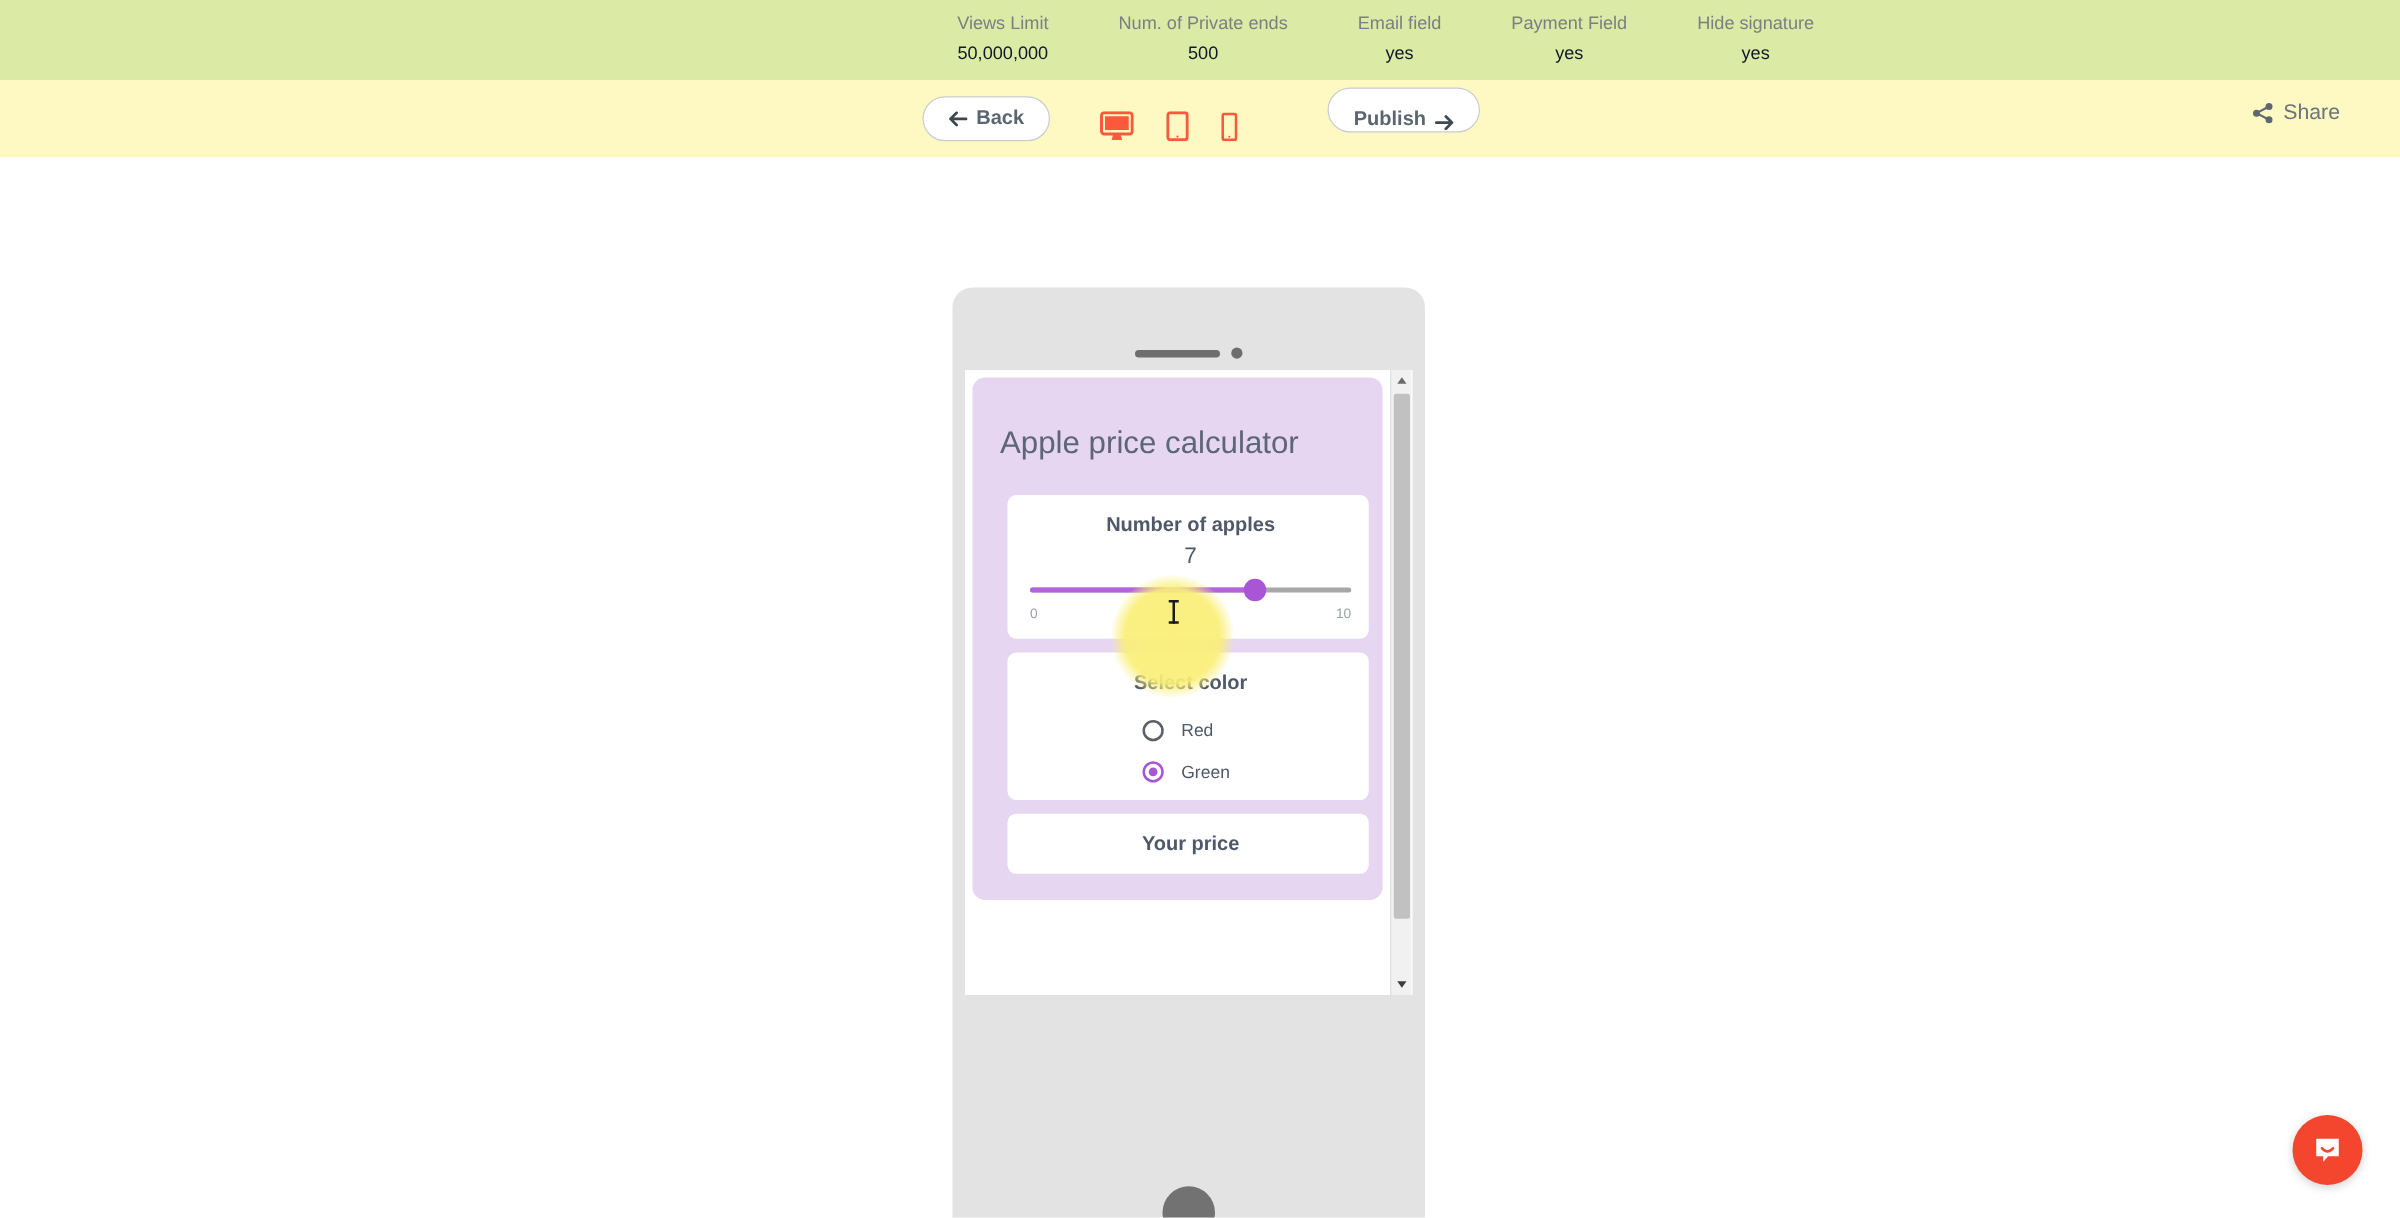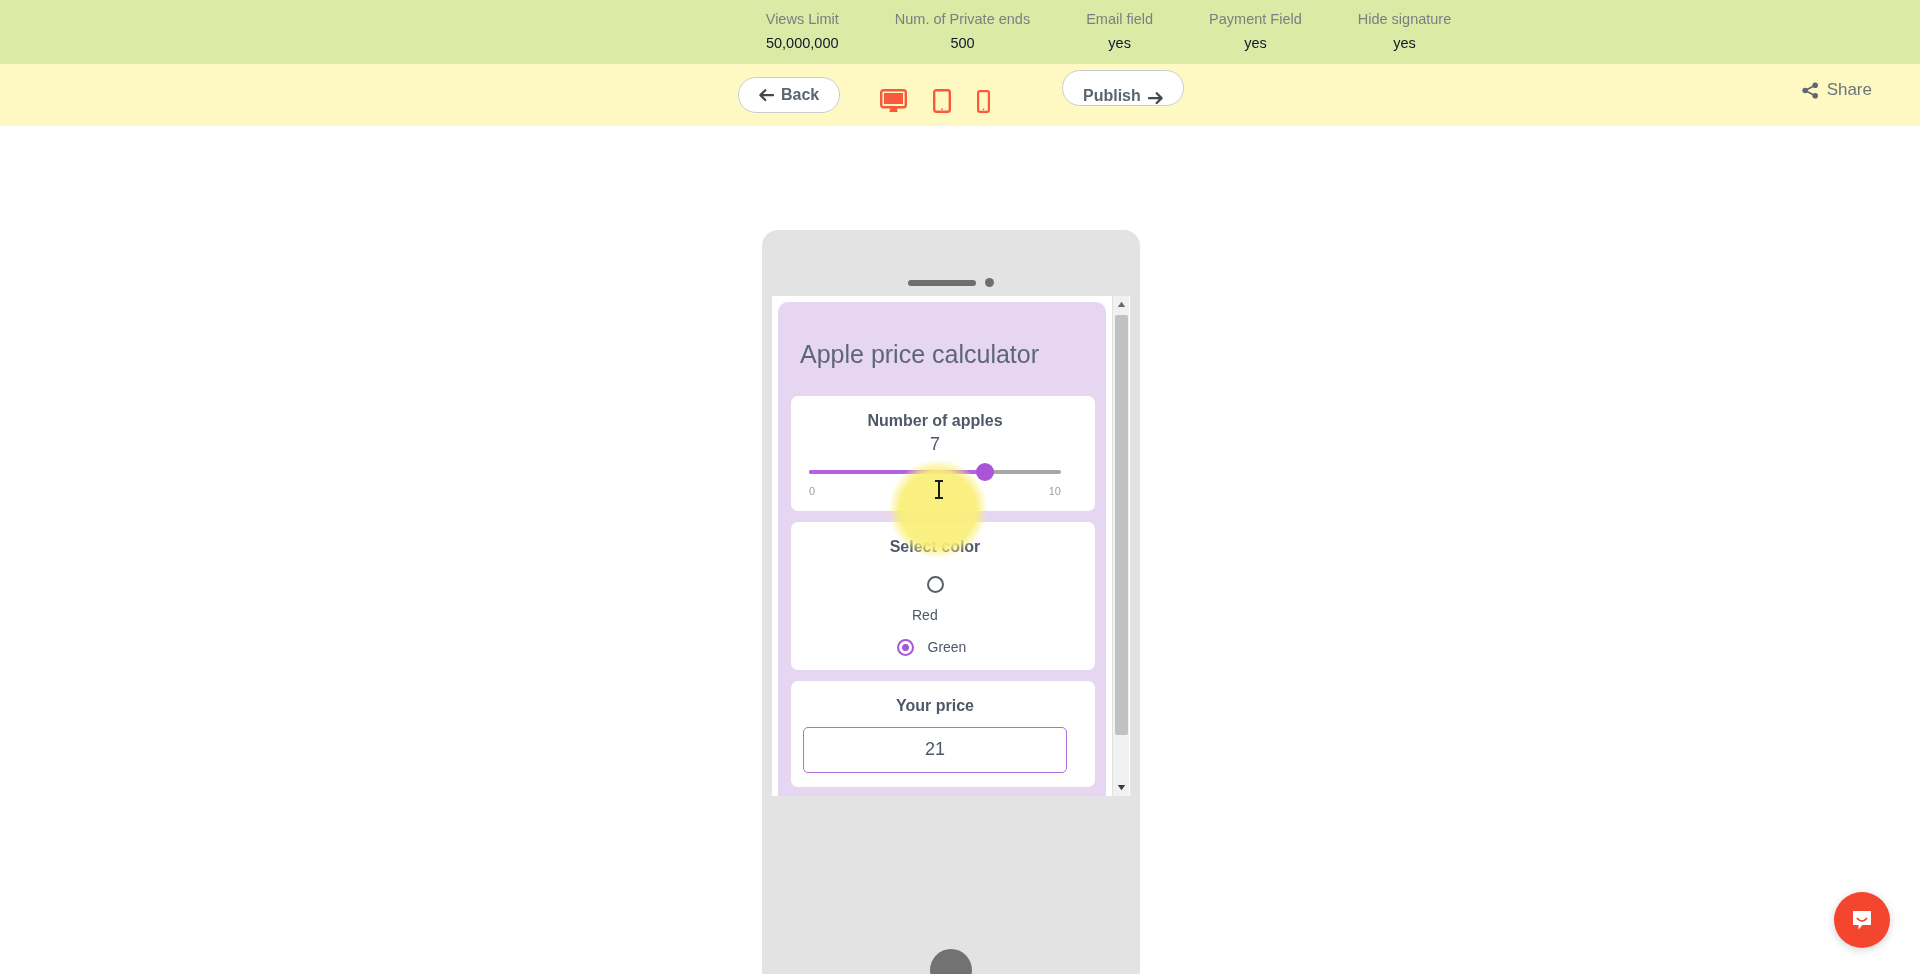--- a/index.html
+++ b/index.html
@@ -173,22 +173,22 @@
     font-size: 25px;
     color: #5d6677;
     line-height: 1.18;
     padding: 36px 22px 26px 22px;
     font-family: "Liberation Sans", sans-serif;
   }
 
   .field-card {
     background: #ffffff;
     border-radius: 7px;
-    margin: 0 11px 11px 13px;
-    padding: 16px 28px 14px 12px;
+    margin: 0 11px 11px 28px;
+    padding: 16px 8px 14px 12px;
   }
   .field-title {
     text-align: center;
     font-size: 16px;
     font-weight: bold;
     color: #4e5868;
   }
 
   
   .slider-value {
@@ -237,21 +237,21 @@
 
   
   .radio-row {
     display: flex;
     align-items: center;
     justify-content: center;
     gap: 14px;
     margin-top: 16px;
     cursor: pointer;
   }
-  .radio-row.first { margin-top: 20px; flex-direction: column; }
+  .radio-row.first { margin-top: 20px; }
   .radio-outer {
     width: 17px; height: 17px;
     border-radius: 50%;
     border: 2px solid #5a5f66;
     background: #ffffff;
     flex: none;
   }
   .radio-outer.checked {
     border-color: #a855d6;
     position: relative;
@@ -485,21 +485,20 @@
             </div>
 
             <div class="radio-row">
               <span class="radio-outer checked"></span>
               <span class="radio-label">Green</span>
             </div>
           </div>
 
           <div class="field-card">
             <div class="field-title">Your price</div>
-            <div class="price-box">21</div>
           </div>
 
         </div>
       </div>
 
       <div class="scrollbar">
         <div class="sb-arrow">
           <svg width="9" height="7" viewBox="0 0 9 7">
               <path d="M4.5 0.8 L8.2 6 L0.8 6 Z" fill="#6b6b6b"></path>
             </svg>

